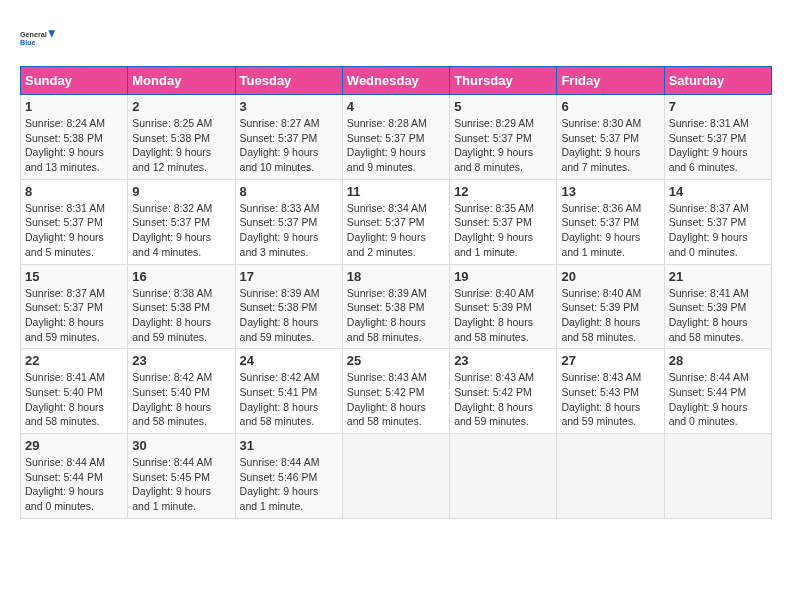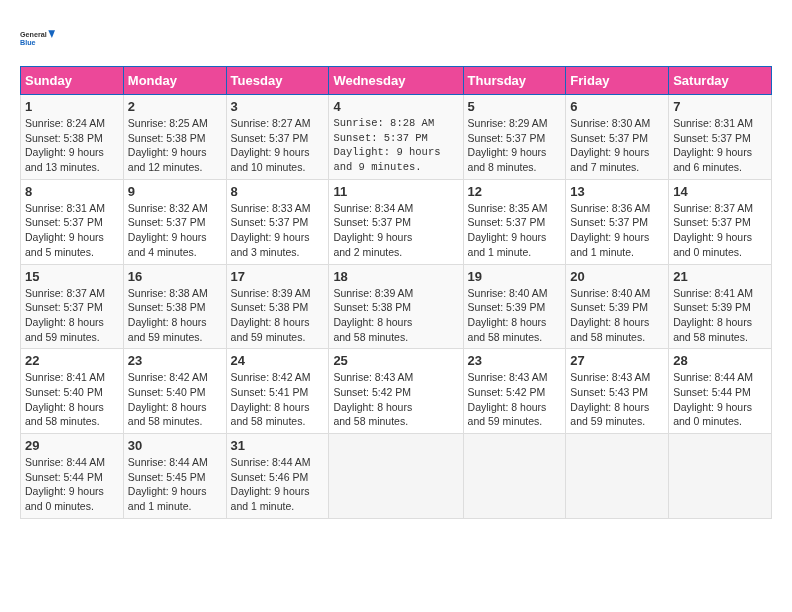--- a/index.html
+++ b/index.html
@@ -124,21 +124,21 @@
         </td>
         <td>
           <span class="day-num">3</span>
           <div class="cell-info" style="white-space: pre-line;">Sunrise: 8:27 AM
 Sunset: 5:37 PM
 Daylight: 9 hours
 and 10 minutes.</div>
         </td>
         <td>
           <span class="day-num">4</span>
-          <div class="cell-info" style="white-space: pre-line; font-family: Liberation Mono, monospace;">Sunrise: 8:28 AM
+          <div class="cell-info" style="white-space: pre-line;">Sunrise: 8:28 AM
 Sunset: 5:37 PM
 Daylight: 9 hours
 and 9 minutes.</div>
         </td>
         <td>
           <span class="day-num">5</span>
           <div class="cell-info" style="white-space: pre-line;">Sunrise: 8:29 AM
 Sunset: 5:37 PM
 Daylight: 9 hours
 and 8 minutes.</div>

